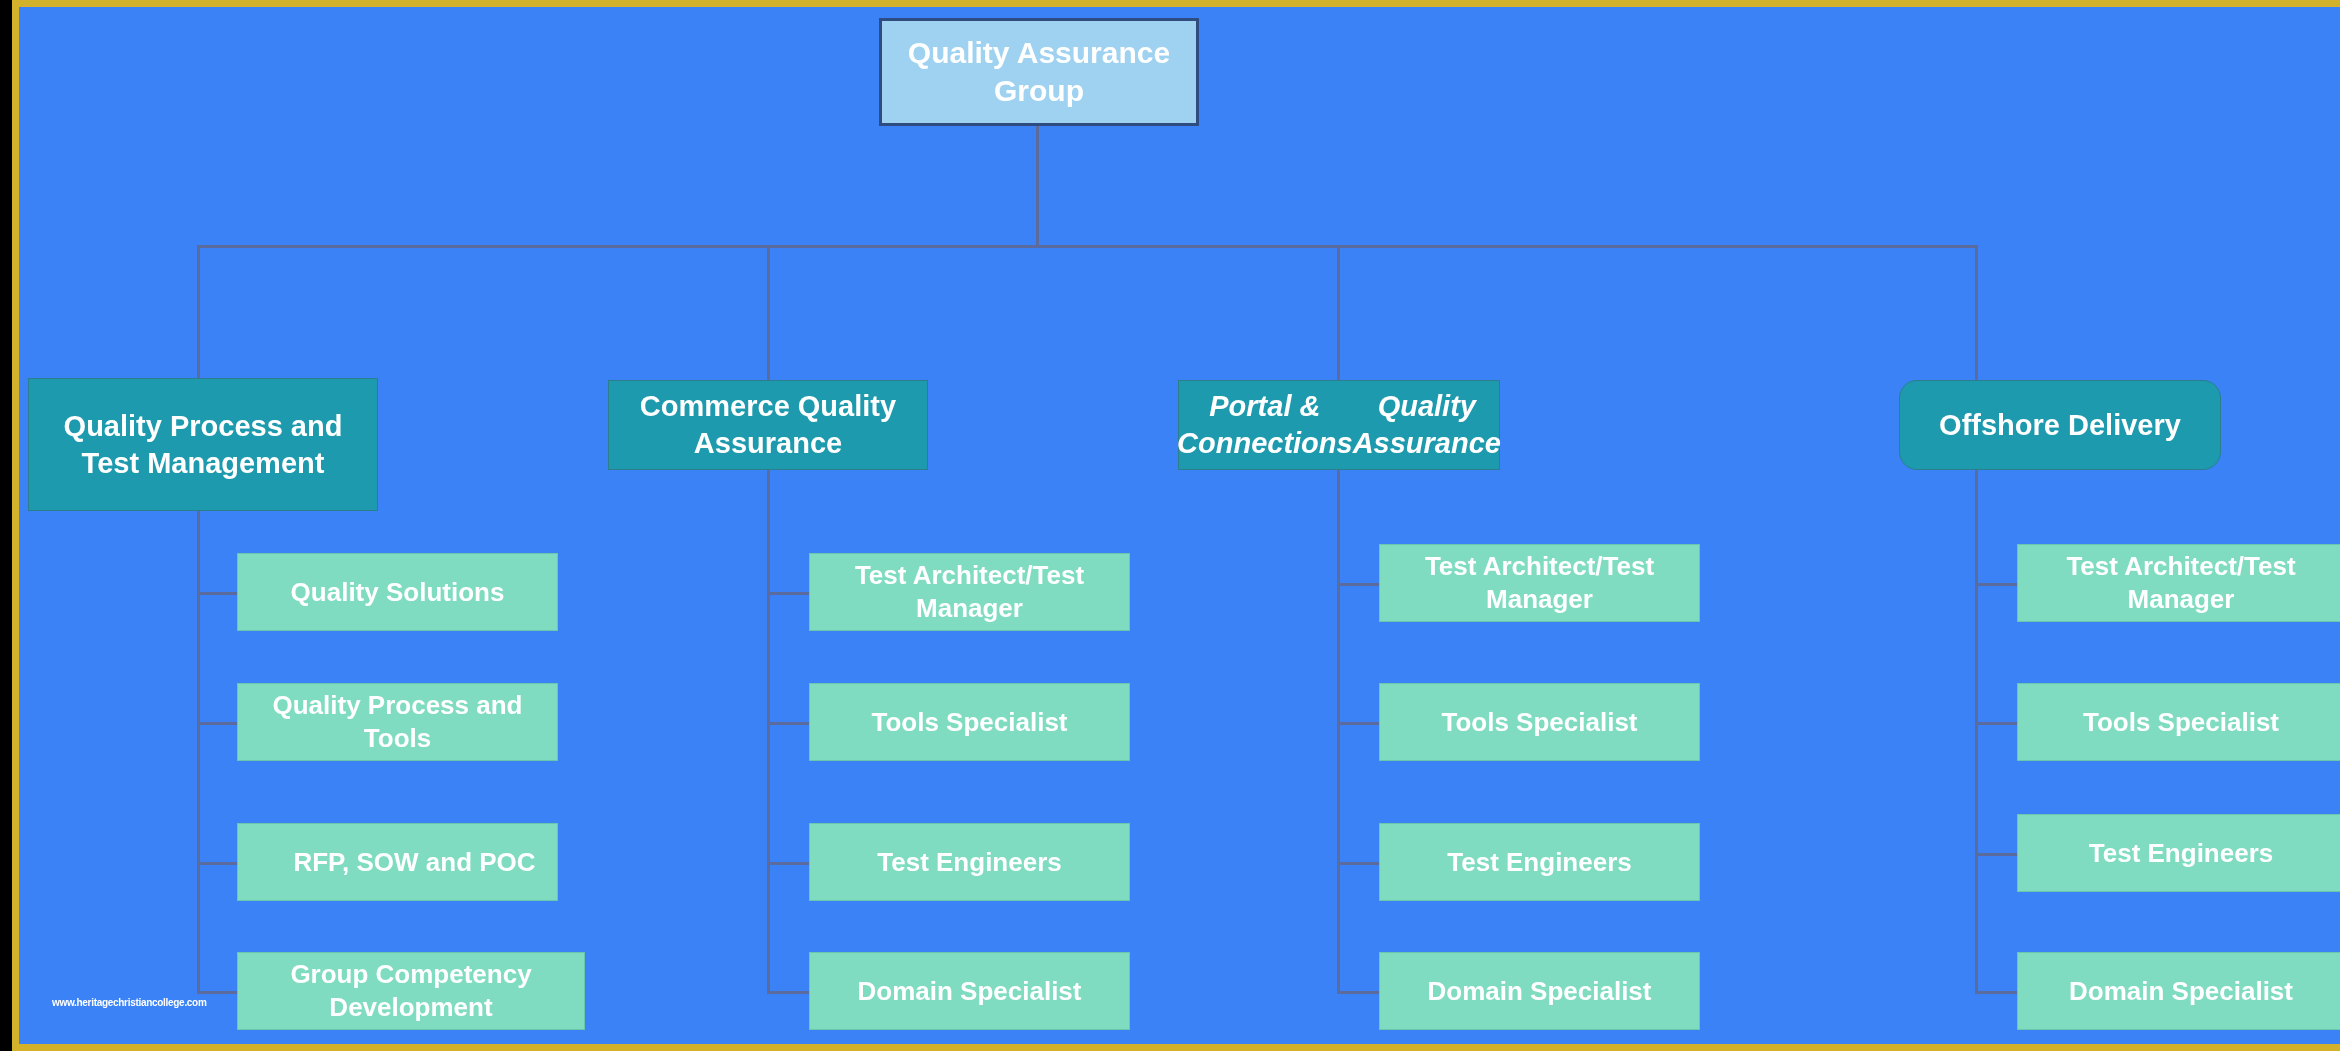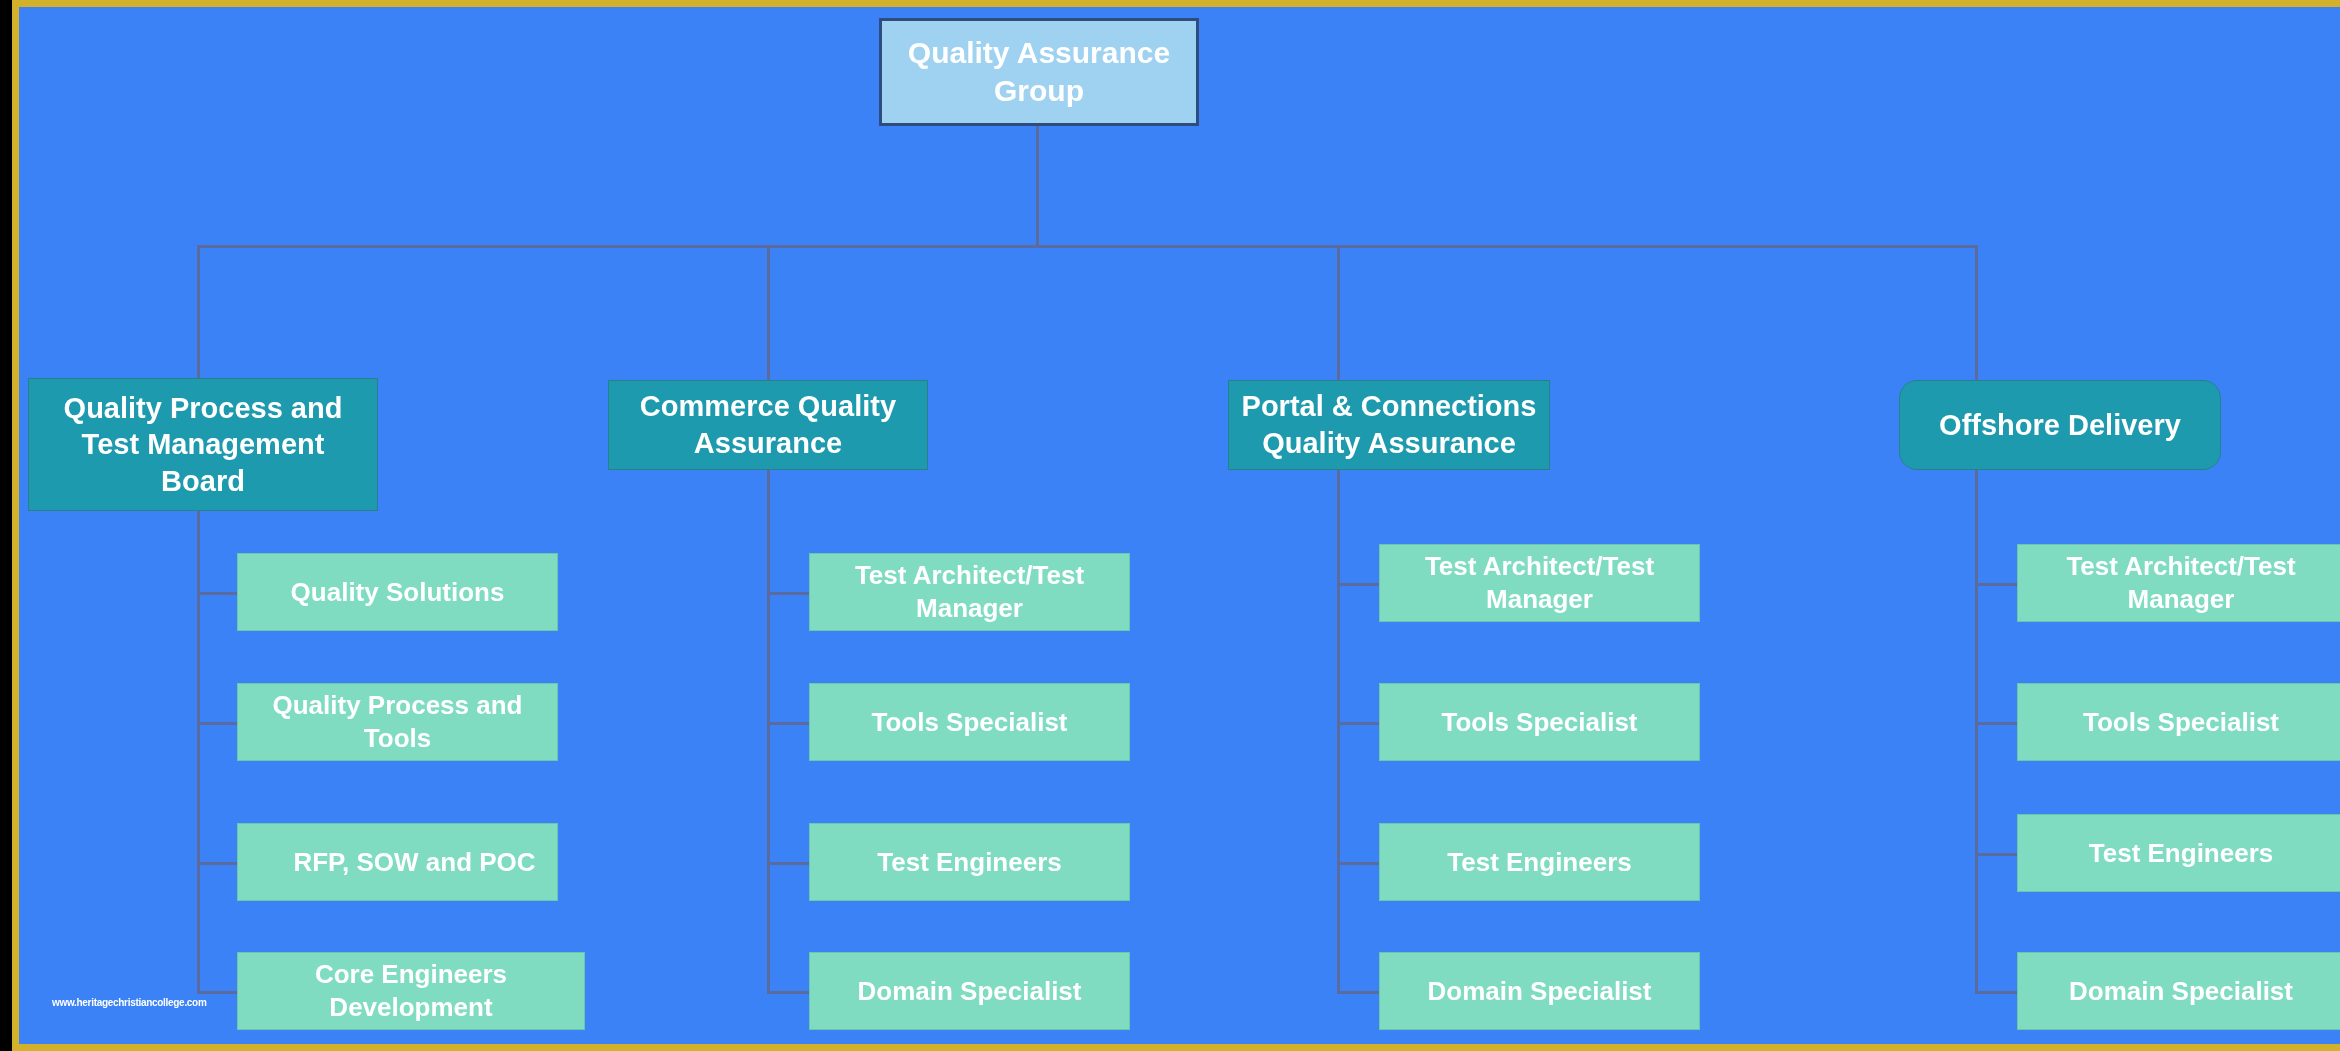--- a/index.html
+++ b/index.html
@@ -120,49 +120,48 @@
   <div class="conn" style="left:1963px; top:991px; width:42px; height:3px;"></div>
 
   <div class="node node-root" style="left:867px; top:18px; width:320px; height:108px; flex-direction:column;">
     <span>Quality Assurance</span>
     <span>Group</span>
   </div>
 
   <div class="node node-l2" style="left:16px; top:378px; width:350px; height:133px; flex-direction:column;">
     <span>Quality Process and</span>
     <span>Test Management</span>
-    <span>Board</span>
   </div>
 
   <div class="node node-l2" style="left:596px; top:380px; width:320px; height:90px; flex-direction:column;">
     <span>Commerce Quality</span>
     <span>Assurance</span>
   </div>
 
-  <div class="node node-l2" style="left:1216px; top:380px; width:322px; height:90px; flex-direction:column;">
+  <div class="node node-l2" style="left:1166px; top:380px; width:322px; height:90px; flex-direction:row;font-style:italic;">
     <span>Portal &amp; Connections</span>
     <span>Quality Assurance</span>
   </div>
 
   <div class="node node-l2" style="left:1887px; top:380px; width:322px; height:90px; flex-direction:column;border-radius:18px;">
     <span>Offshore Delivery</span>
   </div>
 
   <div class="node node-leaf" style="left:225px; top:553px; width:321px; height:78px; flex-direction:column;">
     <span>Quality Solutions</span>
   </div>
   <div class="node node-leaf" style="left:225px; top:683px; width:321px; height:78px; flex-direction:column;">
     <span>Quality Process and</span>
     <span>Tools</span>
   </div>
   <div class="node node-leaf" style="left:225px; top:823px; width:321px; height:78px; flex-direction:column;padding-left:44px;">
     <span>RFP, SOW and POC</span>
   </div>
   <div class="node node-leaf" style="left:225px; top:952px; width:348px; height:78px; flex-direction:column;">
-    <span>Core Engineers</span>
+    <span>Group Competency</span>
     <span>Development</span>
   </div>
 
   <div class="node node-leaf" style="left:797px; top:553px; width:321px; height:78px; flex-direction:column;">
     <span>Test Architect/Test</span>
     <span>Manager</span>
   </div>
   <div class="node node-leaf" style="left:797px; top:683px; width:321px; height:78px; flex-direction:column;">
     <span>Tools Specialist</span>
   </div>

